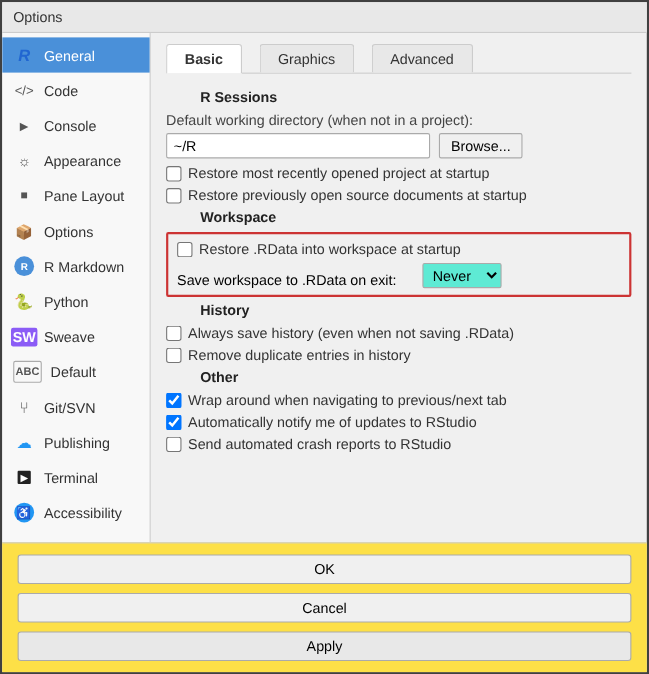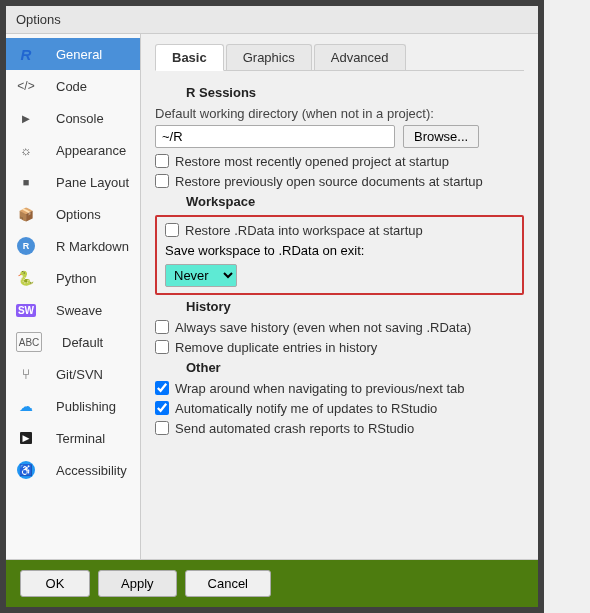--- a/index.html
+++ b/index.html
@@ -6,24 +6,24 @@
     body {
       font-family: "Segoe UI", Arial, sans-serif;
       font-size: 13px;
       background: #f0f0f0;
       width: 590px;
       height: 613px;
       display: flex;
       flex-direction: column;
     }
     .window {
-      width: 544px;
+      width: 590px;
       height: 613px;
       background: #f0f0f0;
-      border: 6px solid #404040;
+      border: 2px solid #404040;
       display: flex;
       flex-direction: column;
     }
     .title-bar {
       background: #e8e8e8;
       border-bottom: 1px solid #ccc;
       padding: 6px 10px;
       font-size: 13px;
       color: #333;
     }
@@ -55,21 +55,20 @@
       width: 20px;
       height: 20px;
       flex-shrink: 0;
       display: flex;
       align-items: center;
       justify-content: center;
       font-size: 14px;
     }
     .sidebar-item .label {
       font-size: 13px;
-      margin-left: 12px;
     }
     .main {
       flex: 1;
       display: flex;
       flex-direction: column;
       padding: 10px 14px;
       overflow-y: auto;
     }
     .tab-bar {
       display: flex;
@@ -78,21 +77,21 @@
       border-bottom: 1px solid #ccc;
     }
     .tab {
       padding: 5px 16px;
       border: 1px solid #ccc;
       border-bottom: none;
       background: #e8e8e8;
       cursor: pointer;
       font-size: 13px;
       color: #333;
-      margin-right: 2px;
+      margin-right: 16px;
       border-radius: 3px 3px 0 0;
     }
     .tab.active {
       background: #fff;
       border-bottom: 1px solid #fff;
       margin-bottom: -1px;
       font-weight: 600;
     }
     .section-title {
       font-weight: bold;
@@ -126,60 +125,60 @@
     .browse-btn {
       padding: 3px 10px;
       border: 1px solid #aaa;
       background: #f0f0f0;
       cursor: pointer;
       font-size: 13px;
       border-radius: 2px;
     }
     .checkbox-row {
       display: flex;
-      align-items: flex-start;
+      align-items: center;
       margin-bottom: 5px;
       gap: 6px;
       font-size: 13px;
       color: #333;
     }
     .checkbox-row input[type="checkbox"] {
       width: 14px;
       height: 14px;
       cursor: pointer;
     }
     .workspace-box {
       border: 2px solid #cc3333;
       border-radius: 2px;
       padding: 6px 8px;
       margin-bottom: 4px;
     }
     .save-row {
       display: flex;
-      align-items: flex-start;
-      gap: 6px;
+      align-items: flex-end;
+      gap: 24px;
       margin-top: 4px;
       font-size: 13px;
-      flex-direction: column;
     }
     .select-box {
       border: 1px solid #aaa;
       background: #5eead4;
       padding: 2px 4px;
       font-size: 13px;
       border-radius: 2px;
       cursor: pointer;
     }
     .footer {
       display: flex;
       justify-content: flex-start;
       gap: 8px;
       padding: 10px 14px;
       border-top: 1px solid #ccc;
-      background: #4d7c0f;
+      background: #fde047;
+      flex-direction: column;
     }
     .footer-btn {
       padding: 5px 22px;
       border: 1px solid #aaa;
       background: #f0f0f0;
       cursor: pointer;
       font-size: 13px;
       border-radius: 3px;
       min-width: 70px;
     }
@@ -243,27 +242,27 @@
         <span class="label">R Markdown</span>
       </div>
 
       <div class="sidebar-item">
         <span class="icon" style="font-size:14px;">🐍</span>
         <span class="label">Python</span>
       </div>
 
       <div class="sidebar-item">
         <span class="icon">
-          <span style="background:#8b5cf6;color:white;font-size:10px;font-weight:bold;padding:1px 2px;border-radius:2px;">SW</span>
+          <span style="background:#8b5cf6;color:white;font-size:13px;font-weight:bold;padding:1px 2px;border-radius:2px;">SW</span>
         </span>
         <span class="label">Sweave</span>
       </div>
 
       <div class="sidebar-item">
-        <span class="icon" style="font-size:10px;font-weight:normal;color:#555;border:1px solid #aaa;padding:1px 12px;border-radius:2px;">ABC</span>
+        <span class="icon" style="font-size:10px;font-weight:bold;color:#555;border:1px solid #aaa;padding:1px 12px;border-radius:2px;">ABC</span>
         <span class="label">Default</span>
       </div>
 
       <div class="sidebar-item">
         <span class="icon" style="font-size:14px;color:#555;">⑂</span>
         <span class="label">Git/SVN</span>
       </div>
 
       <div class="sidebar-item">
         <span class="icon" style="font-size:14px;color:#2196F3;">☁</span>
@@ -353,16 +352,16 @@
         <div class="checkbox-row">
           <input type="checkbox" id="crash-reports" style="">
           <label for="crash-reports">Send automated crash reports to RStudio</label>
         </div>
       </div>
     </div>
   </div>
 
   <div class="footer">
     <button class="footer-btn">OK</button>
+    <button class="footer-btn">Cancel</button>
     <button class="footer-btn apply">Apply</button>
-    <button class="footer-btn">Cancel</button>
   </div>
 </div>
 
 </body></html>

